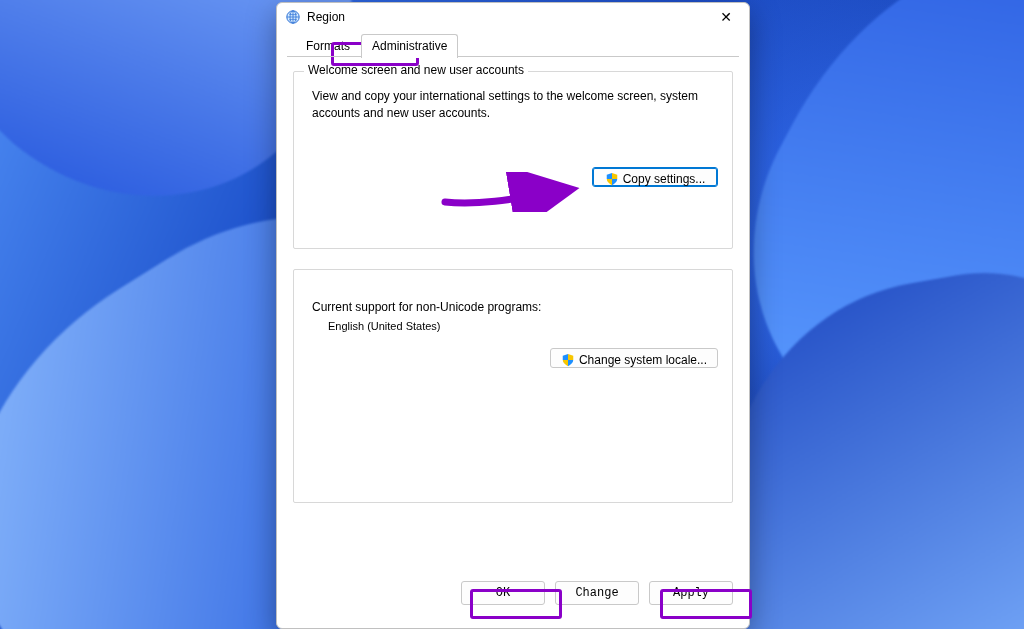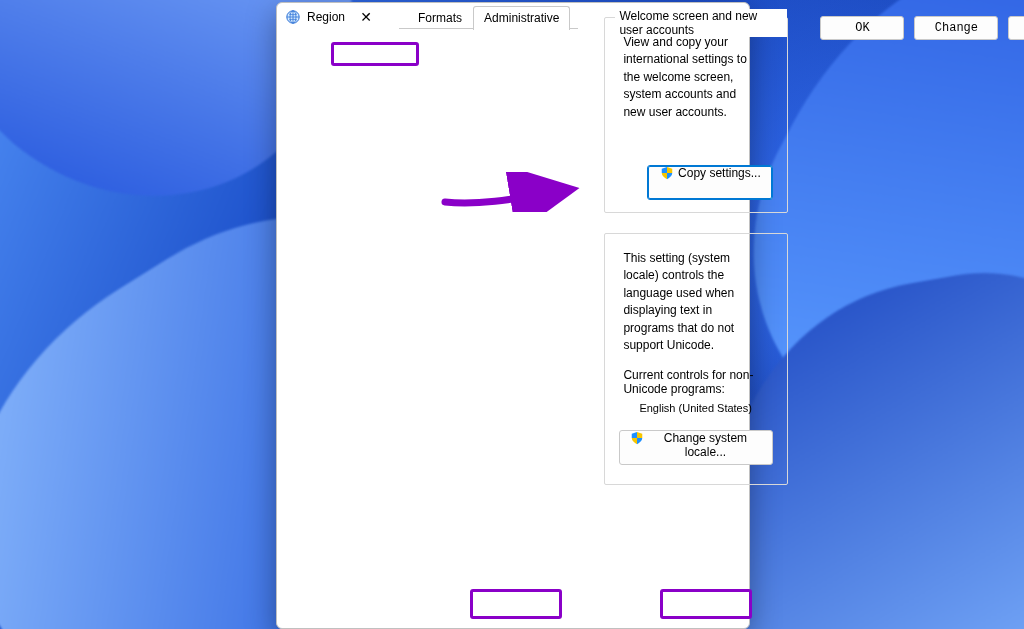--- a/index.html
+++ b/index.html
@@ -38,21 +38,21 @@
     position: absolute;
     left: 276px;
     top: 2px;
     width: 472px;
     height: 625px;
     background: #fff;
     border: 1px solid #c0c0c0;
     border-radius: 6px;
     box-shadow: 0 10px 30px rgba(0,0,0,.35);
     display: flex;
-    flex-direction: row;
+    flex-direction: column;
   }
   .titlebar {
     display: flex;
     align-items: center;
     height: 28px;
     padding: 0 2px 0 8px;
   }
   .titlebar .title {
     flex: 1;
     font-size: 12px;
@@ -101,21 +101,21 @@
 
   .content {
     flex: 1;
     padding: 14px 16px 6px;
     position: relative;
   }
   .groupbox {
     border: 1px solid #d8d8d8;
     border-radius: 2px;
     margin-bottom: 20px;
-    padding: 16px 14px 28px;
+    padding: 16px 14px 10px;
     position: relative;
   }
   .groupbox > .legend {
     position: absolute;
     top: -9px;
     left: 10px;
     background: #fff;
     padding: 0 4px;
     font-size: 12px;
   }
@@ -135,28 +135,28 @@
   }
   .right-btn-row {
     display: flex;
     justify-content: flex-end;
     margin-top: 44px;
   }
   .right-btn-row.tight { margin-top: 16px; }
 
   .winbtn {
     min-width: 126px;
-    height: 35px;
+    height: 20px;
     padding: 0 10px;
     background: #fdfdfd;
     border: 1px solid #c9c9c9;
     border-radius: 3px;
     font-size: 12px;
     display: inline-flex;
-    align-items: flex-start;
+    align-items: flex-end;
     justify-content: center;
     gap: 4px;
     cursor: default;
   }
   .winbtn.default {
     border-color: #0078d4;
     box-shadow: inset 0 0 0 1px #0078d4;
   }
   .shield {
     width: 14px; height: 14px;
@@ -247,22 +247,21 @@
                 <path d="M2 8h6v7c-3-1.5-6-3.8-6-7z" fill="#f7c600"></path>
                 <path d="M14 8H8v7c3-1.5 6-3.8 6-7z" fill="#1e90ff"></path>
               </svg>
             </span>
             <span>Copy settings...</span>
           </button>
         </div>
       </div>
 
       <div class="groupbox" style="height:206px;">
-        <p class="desc">This setting (system locale) controls the language used when displaying text in programs that do not support Unicode.</p>
-        <div class="sublabel">Current controls for non-Unicode programs:</div>
+        <div class="sublabel">Current support for non-Unicode programs:</div>
         <div class="value">English (United States)</div>
         <div class="right-btn-row tight">
           <button class="winbtn" style="min-width:154px;">
             <span class="shield">
               <svg viewBox="0 0 16 16" width="14" height="14">
                 <path d="M8 1l6 2v4c0 4-3 6.5-6 8-3-1.5-6-4-6-8V3l6-2z" fill="#fff"></path>
                 <path d="M8 1l6 2v5H8z" fill="#f7c600"></path>
                 <path d="M8 1L2 3v5h6z" fill="#1e90ff"></path>
                 <path d="M2 8h6v7c-3-1.5-6-3.8-6-7z" fill="#f7c600"></path>
                 <path d="M14 8H8v7c3-1.5 6-3.8 6-7z" fill="#1e90ff"></path>

